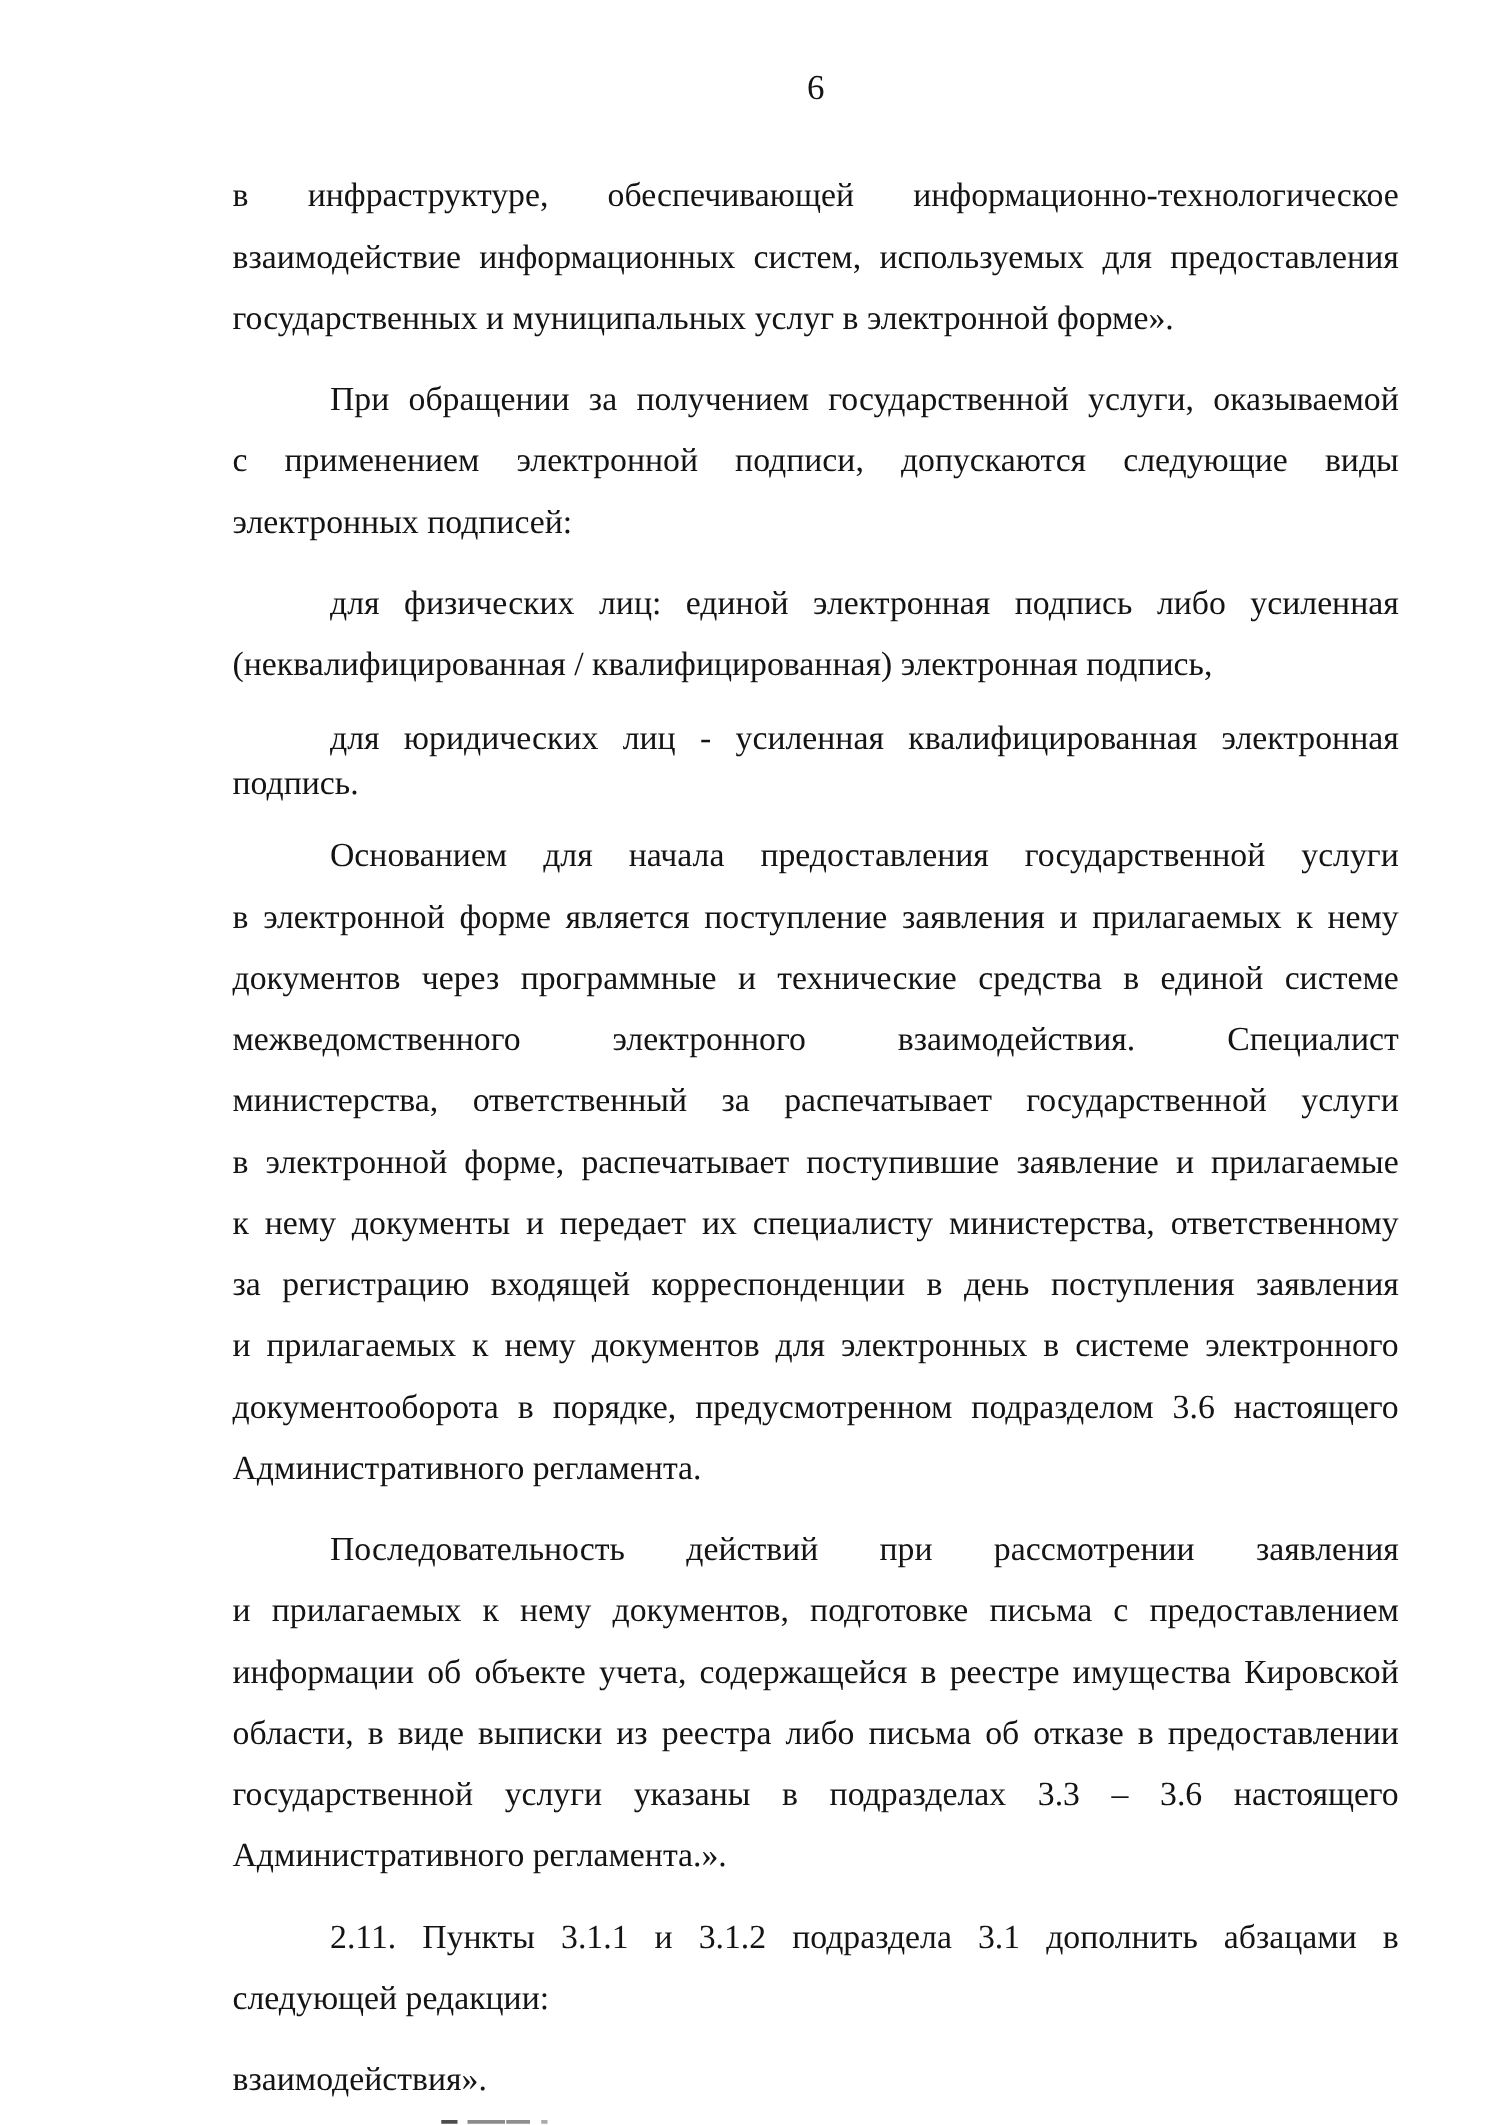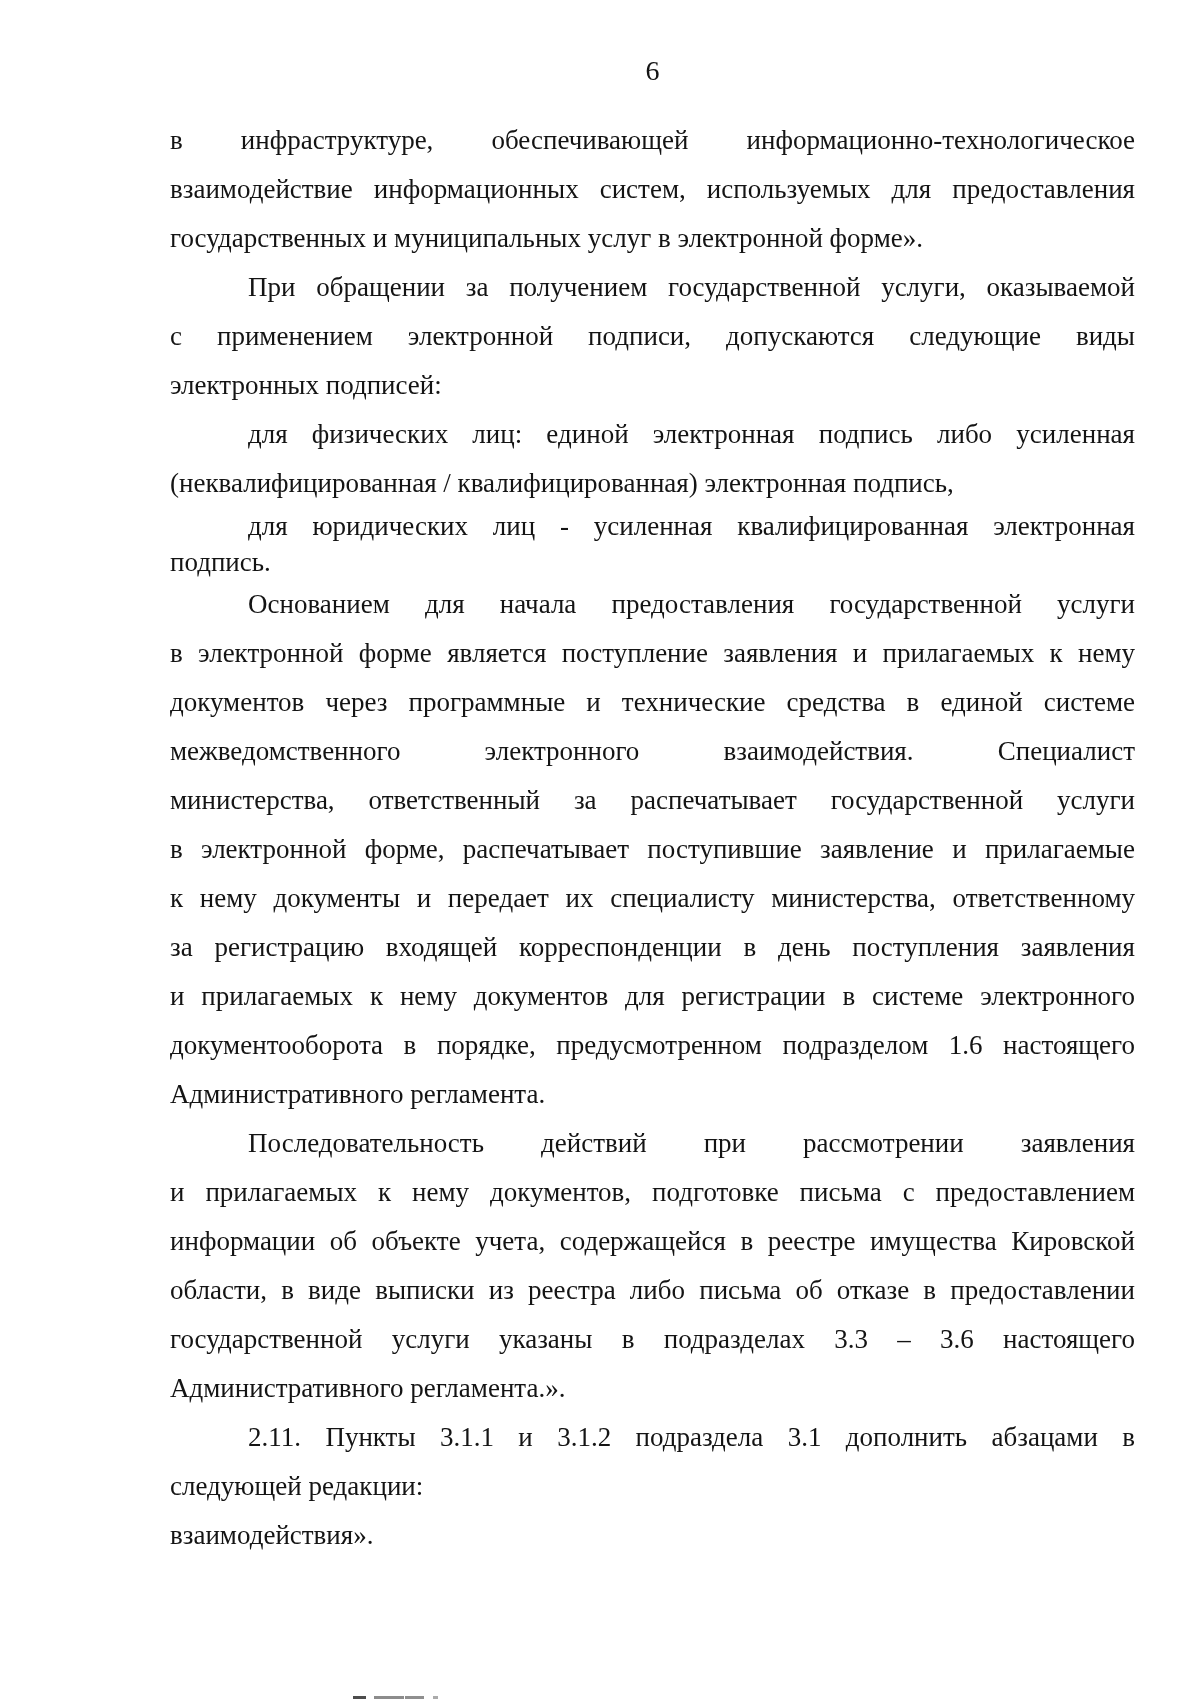--- a/index.html
+++ b/index.html
@@ -25,21 +25,21 @@
     font-size: 28px;
     line-height: 36px;
   }
   .content {
     position: absolute;
     top: 116px;
     left: 170px;
     width: 965px;
     font-size: 27px;
   }
-  .para { margin: 0; padding: 0; }
+  .para { margin: 16px; padding: 0; }
   .line {
     height: 49px;
     line-height: 49px;
     text-align: justify;
     text-align-last: left;
     white-space: nowrap;
   }
   .line.just {
     white-space: normal;
     text-align-last: justify;
@@ -91,22 +91,22 @@
       </div>
       <div class="para">
         <div class="line just first">Основанием для начала предоставления государственной услуги</div>
         <div class="line just">в электронной форме является поступление заявления и прилагаемых к нему</div>
         <div class="line just">документов через программные и технические средства в единой системе</div>
         <div class="line just">межведомственного электронного взаимодействия. Специалист</div>
         <div class="line just">министерства, ответственный за распечатывает государственной услуги</div>
         <div class="line just">в электронной форме, распечатывает поступившие заявление и прилагаемые</div>
         <div class="line just">к нему документы и передает их специалисту министерства, ответственному</div>
         <div class="line just">за регистрацию входящей корреспонденции в день поступления заявления</div>
-        <div class="line just">и прилагаемых к нему документов для регистрации в системе электронного</div>
-        <div class="line just">документооборота в порядке, предусмотренном подразделом 1.6 настоящего</div>
+        <div class="line just">и прилагаемых к нему документов для электронных в системе электронного</div>
+        <div class="line just">документооборота в порядке, предусмотренном подразделом 3.6 настоящего</div>
         <div class="line">Административного регламента.</div>
       </div>
       <div class="para">
         <div class="line just first">Последовательность действий при рассмотрении заявления</div>
         <div class="line just">и прилагаемых к нему документов, подготовке письма с предоставлением</div>
         <div class="line just">информации об объекте учета, содержащейся в реестре имущества Кировской</div>
         <div class="line just">области, в виде выписки из реестра либо письма об отказе в предоставлении</div>
         <div class="line just">государственной услуги указаны в подразделах 3.3 – 3.6 настоящего</div>
         <div class="line">Административного регламента.».</div>
       </div>

